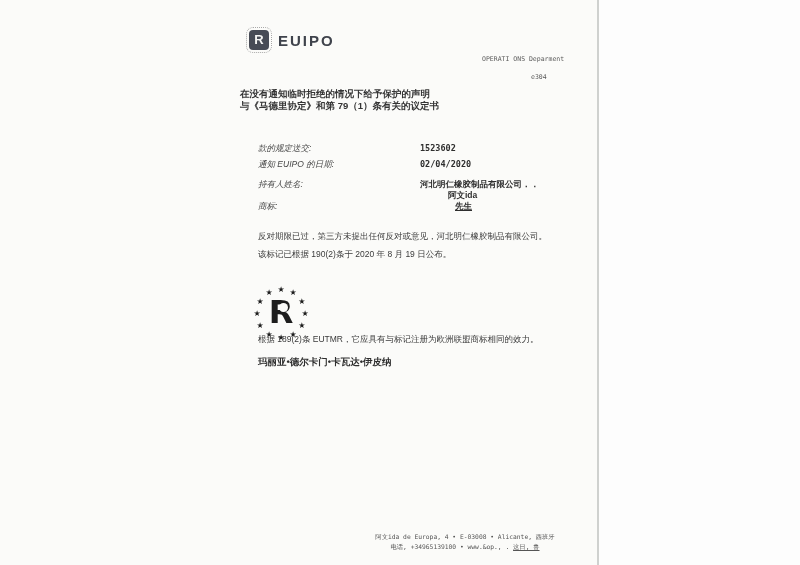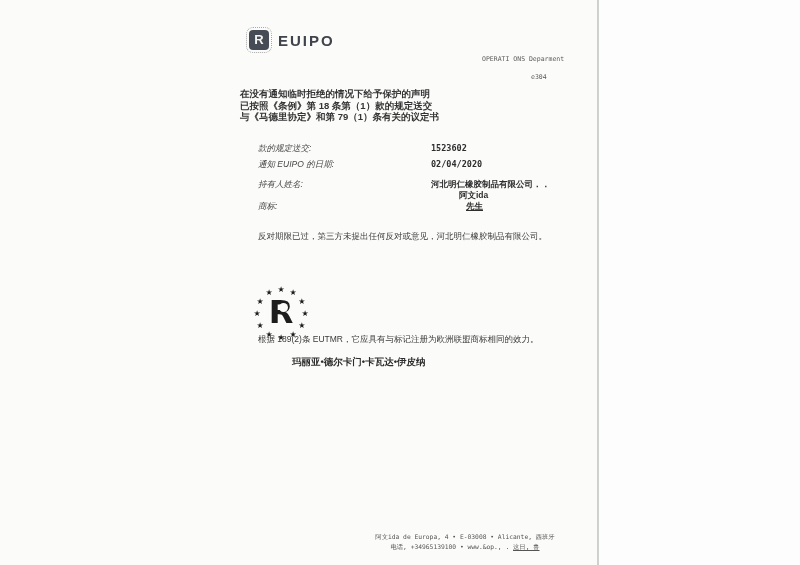--- a/index.html
+++ b/index.html
@@ -32,36 +32,36 @@
 
   
   .title{left:240px;top:88px;width:335px;text-align:left;
     font-size:9.5px;line-height:11.5px;font-weight:bold;color:#343434;}
   .place-date{left:240px;top:124px;width:335px;text-align:center;
     font-size:8px;color:#3c3c3c;}
 
   
   .frow{left:0;top:0;width:597px;font-size:8.5px;}
   .flabel{position:absolute;left:258px;font-style:italic;color:#474747;white-space:nowrap;}
-  .fvalue{position:absolute;left:420px;font-weight:bold;color:#2e2e2e;white-space:nowrap;margin-left:11px;}
+  .fvalue{position:absolute;left:420px;font-weight:bold;color:#2e2e2e;white-space:nowrap;}
   .r1{top:143px;} .r2{top:159px;} .r3{top:179px;} .r3b{top:190px;} .r4{top:201px;}
   .r3b .fvalue{left:448px;}
   .r4 .fvalue{left:455px;text-decoration:underline;}
 
   .para{left:258px;width:320px;font-size:8.5px;color:#3b3b3b;white-space:nowrap;}
   .p1{top:231px;} .p2{top:249px;} .p3{top:334px;}
 
   
   .seal{left:253px;top:286px;width:56px;height:56px;}
   .seal .star{position:absolute;font-size:8px;color:#1c1c1c;line-height:8px;width:8px;text-align:center;}
   .seal-r{position:absolute;left:50%;top:50%;transform:translate(-50%,-54%);
     font-size:32px;font-weight:900;color:#1d1d1d;font-family:"DejaVu Sans",sans-serif;}
   .seal-hole{position:absolute;left:26px;top:17px;width:9px;height:9px;border-radius:50%;background:#fbfbf9;}
 
-  .signer{left:258px;top:356px;font-size:9.5px;font-weight:bold;color:#2e2e2e;white-space:nowrap;margin-left:34px;}
+  .signer{left:258px;top:356px;font-size:9.5px;font-weight:bold;color:#2e2e2e;white-space:nowrap;}
 
   .footer{left:320px;top:532px;width:290px;text-align:center;
     font-size:6.3px;line-height:10px;color:#555;white-space:nowrap;}
   .footer .link{text-decoration:underline;}
 </style>
 </head>
 <body>
 
 <div class="canvas">
   <div class="page-area"></div>
@@ -72,21 +72,20 @@
     <div class="logo-icon">
       <span>R</span>
     </div>
     <span class="logo-text">EUIPO</span>
   </div>
   <div class="abs dept mono">OPERATI ONS Deparment</div>
   <div class="abs code mono">e304</div>
 
   <div class="abs title">
     <div>在没有通知临时拒绝的情况下给予保护的声明</div>
-    <div>已按照《条例》第 18 条第（1）款的规定送交</div>
     <div>与《马德里协定》和第 79（1）条有关的议定书</div>
   </div>
 
   <div class="abs frow r1">
     <span class="flabel">款的规定送交:</span>
     <span class="fvalue mono">1523602</span>
   </div>
   <div class="abs frow r2">
     <span class="flabel">通知 EUIPO 的日期:</span>
     <span class="fvalue mono">02/04/2020</span>
@@ -97,20 +96,21 @@
   </div>
   <div class="abs frow r3b">
     <span class="fvalue">阿文ida</span>
   </div>
   <div class="abs frow r4">
     <span class="flabel">商标:</span>
     <span class="fvalue">先生</span>
   </div>
 
   <div class="abs para p1">反对期限已过，第三方未提出任何反对或意见，河北明仁橡胶制品有限公司。</div>
+  <div class="abs para p2">该标记已根据 190(2)条于 2020 年 8 月 19 日公布。</div>
 
   <div class="abs seal">
     <div id="stars">
         <span class="star" style="left: 24px; top: 0px;">★</span>
         <span class="star" style="left: 36px; top: 3.21539px;">★</span>
         <span class="star" style="left: 44.7846px; top: 12px;">★</span>
         <span class="star" style="left: 48px; top: 24px;">★</span>
         <span class="star" style="left: 44.7846px; top: 36px;">★</span>
         <span class="star" style="left: 36px; top: 44.7846px;">★</span>
         <span class="star" style="left: 24px; top: 48px;">★</span>

